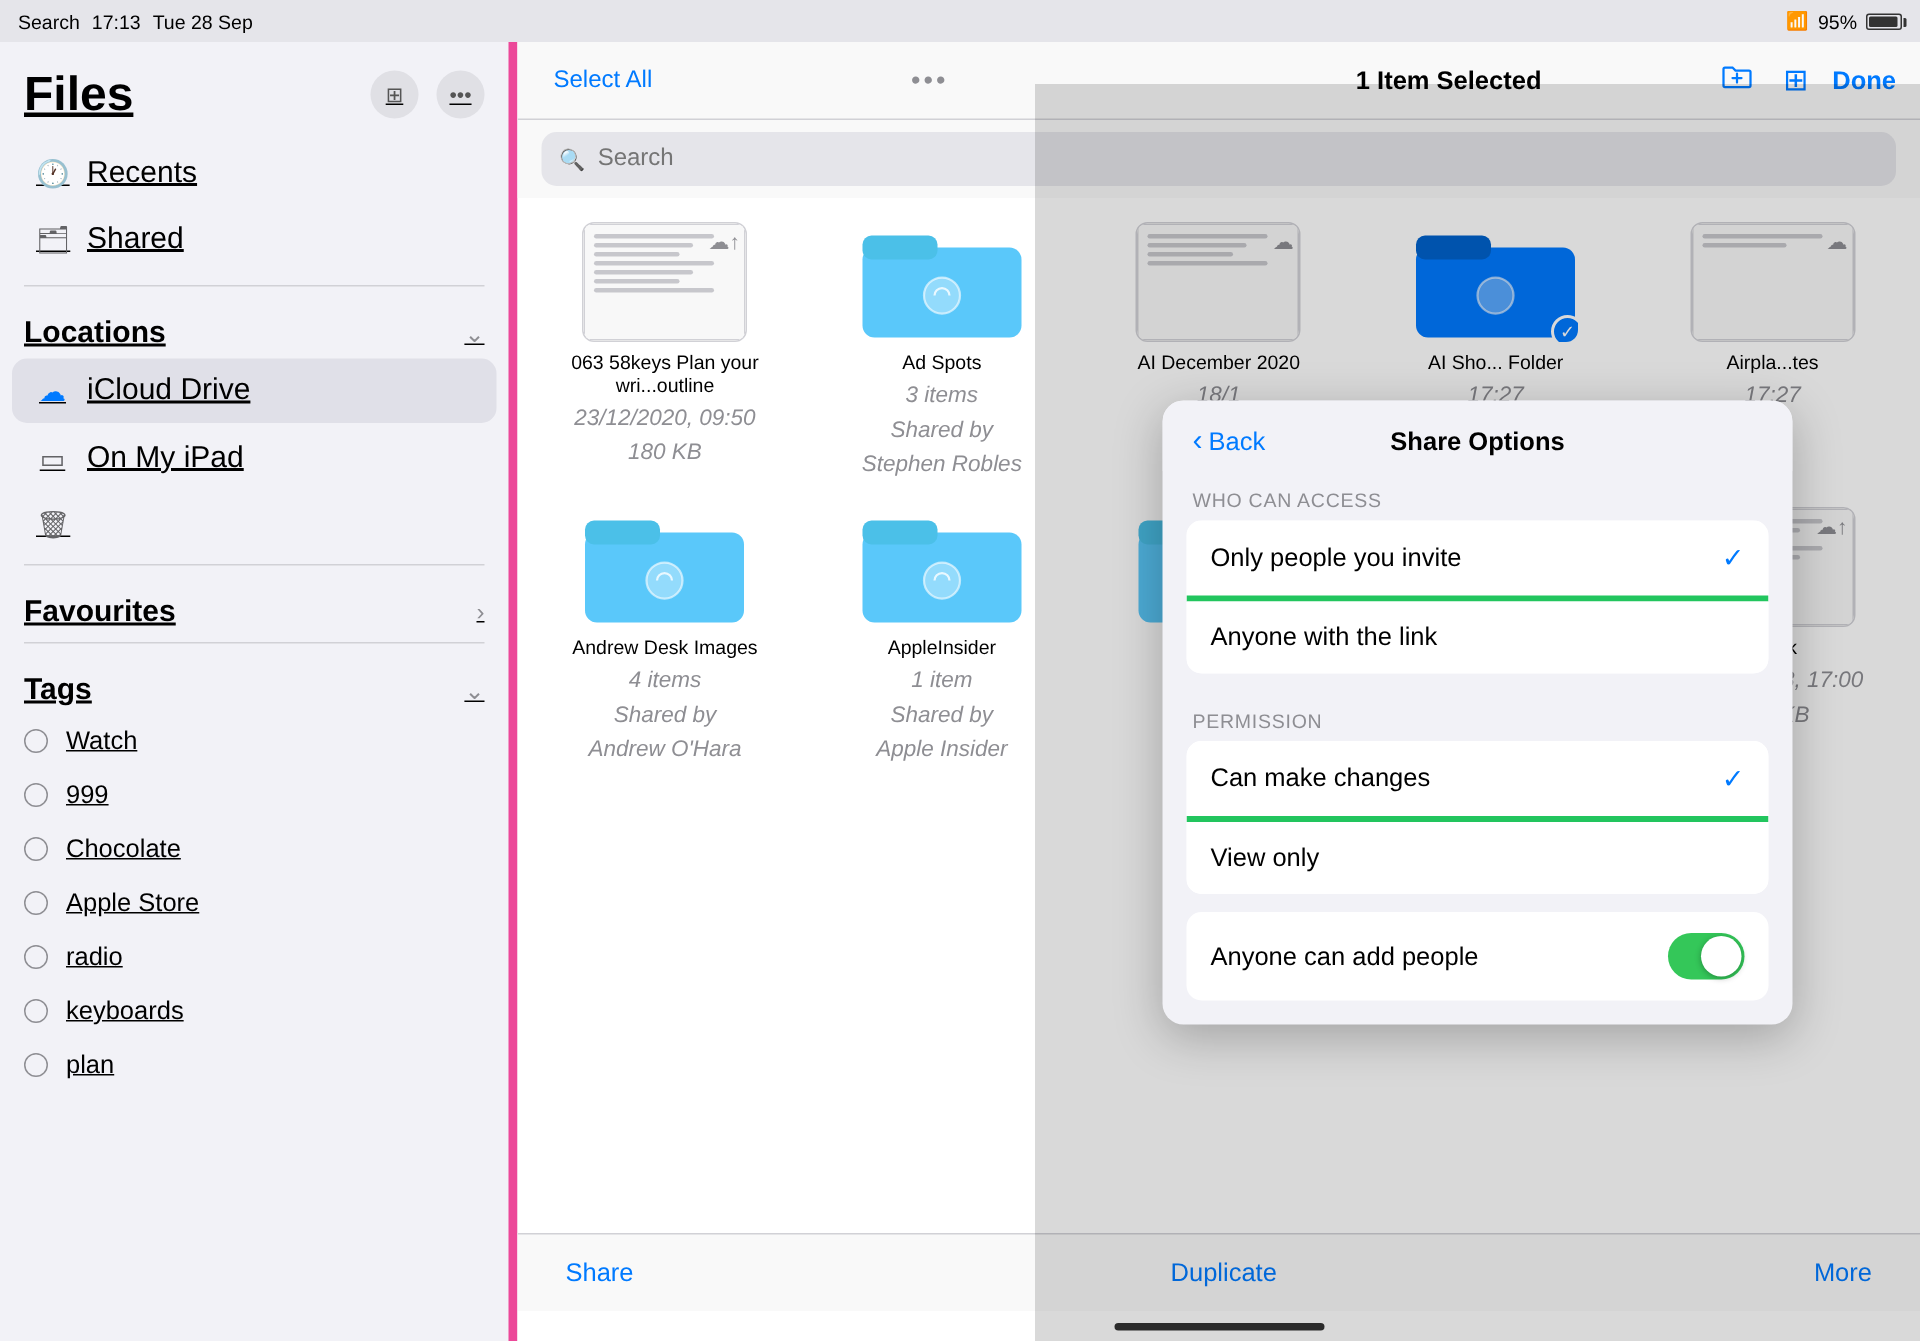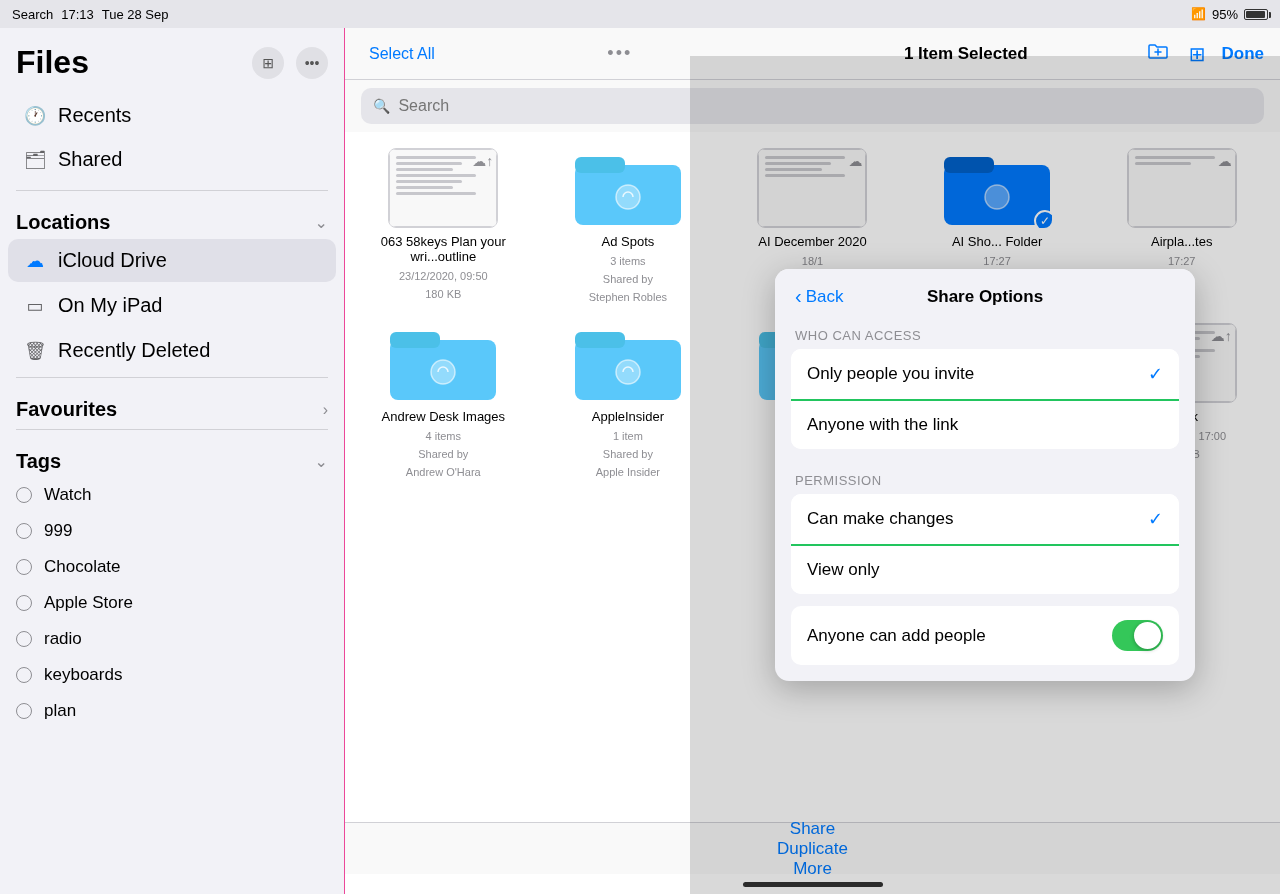--- a/index.html
+++ b/index.html
@@ -46,21 +46,22 @@
     }
 
     
     .sidebar {
       width: 345px;
       background: #f2f2f7;
       flex-shrink: 0;
       display: flex;
       flex-direction: column;
       overflow-y: auto;
-      border-right: 1px solid #ec4899;
+      border-right: 6px solid #ec4899;
+      text-decoration: underline;
     }
     .sidebar-header {
       padding: 16px 16px 8px 16px;
       display: flex;
       align-items: center;
       justify-content: space-between;
     }
     .sidebar-title {
       font-size: 32px;
       font-weight: 700;
@@ -265,23 +266,24 @@
       font-size: 14px;
       color: #8e8e93;
     }
     .file-name {
       font-size: 13px;
       text-align: center;
       color: #000;
       max-width: 140px;
     }
     .file-meta {
-      font-size: 11px;
+      font-size: 15px;
       color: #8e8e93;
       text-align: left;
+      font-style: italic;
     }
     .selected-badge {
       position: absolute;
       bottom: -4px;
       right: -4px;
       width: 22px;
       height: 22px;
       background: #007aff;
       border-radius: 50%;
       border: 2px solid #fff;
@@ -292,23 +294,22 @@
       font-size: 12px;
     }
 
     
     .bottom-toolbar {
       height: 52px;
       background: #f9f9f9;
       border-top: 1px solid #d1d1d6;
       display: flex;
       align-items: center;
-      justify-content: center;
+      justify-content: space-between;
       padding: 0 32px;
-      flex-direction: column;
     }
     .bottom-btn {
       font-size: 17px;
       color: #007aff;
       cursor: pointer;
     }
     .home-indicator {
       height: 20px;
       display: flex;
       align-items: center;
@@ -379,21 +380,21 @@
       background: #fff;
       border-radius: 10px;
       margin: 0 16px 12px 16px;
       overflow: hidden;
     }
     .share-option-row {
       display: flex;
       align-items: center;
       padding: 14px 16px;
       background: #fff;
-      border-bottom: 2px solid #22c55e;
+      border-bottom: 4px solid #22c55e;
       cursor: pointer;
     }
     .share-option-row:last-child { border-bottom: none; }
     .share-option-label {
       font-size: 17px;
       color: #000;
       flex: 1;
     }
     .share-check {
       color: #007aff;
@@ -482,21 +483,20 @@
     <div class="sidebar-item active">
       <span class="sidebar-item-icon blue">☁</span>
       <span class="sidebar-item-label">iCloud Drive</span>
     </div>
     <div class="sidebar-item">
       <span class="sidebar-item-icon">▭</span>
       <span class="sidebar-item-label">On My iPad</span>
     </div>
     <div class="sidebar-item">
       <span class="sidebar-item-icon">🗑</span>
-      <span class="sidebar-item-label">Recently Deleted</span>
     </div>
 
     <div class="divider"></div>
 
     <div class="sidebar-section-header">
       <span class="sidebar-section-title">Favourites</span>
       <span class="sidebar-section-chevron">›</span>
     </div>
 
     <div class="divider"></div>

